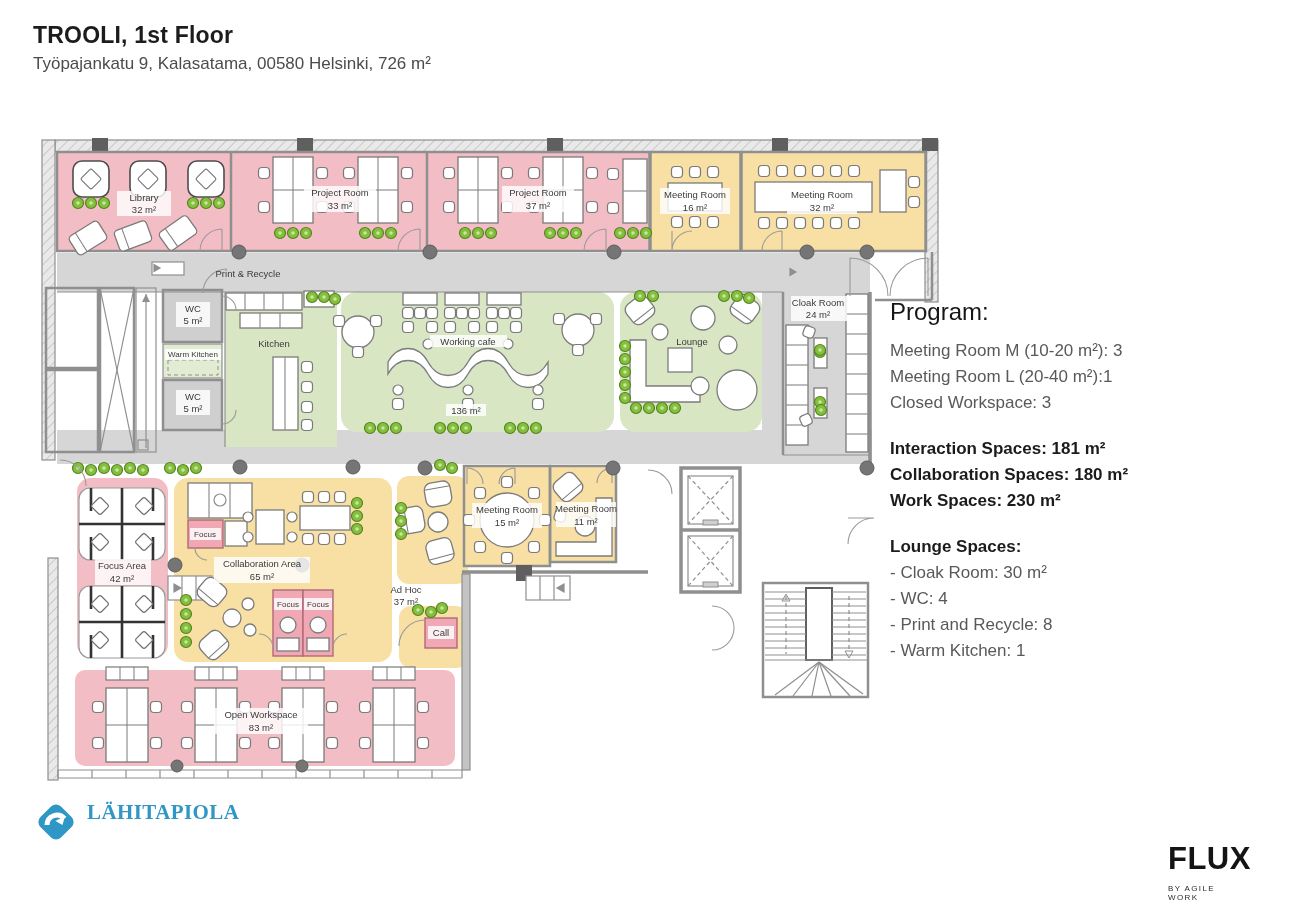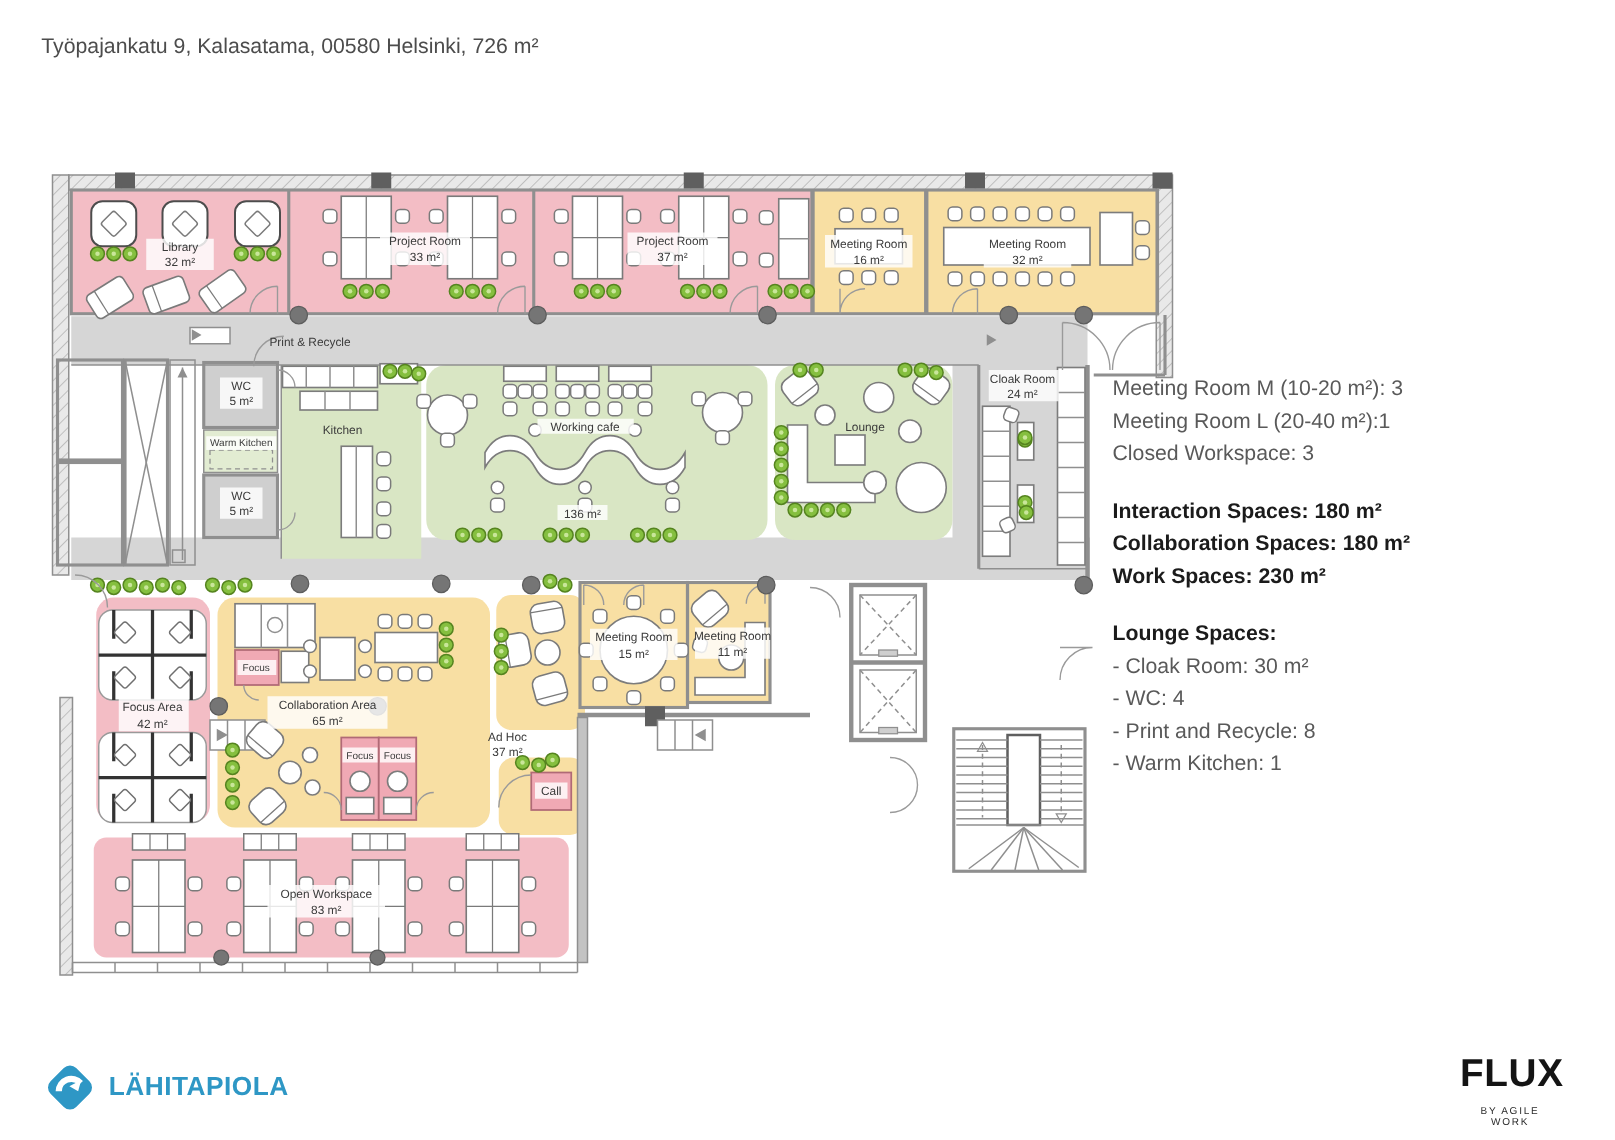--- a/index.html
+++ b/index.html
@@ -10,23 +10,23 @@
   .hdr{position:absolute;left:33px;top:22px;}
   .hdr-title{font-size:23px;font-weight:600;color:#1c1c1c;letter-spacing:.2px;}
   .hdr-sub{font-size:17px;color:#4c4c4c;margin-top:5px;}
   
   .program{position:absolute;left:890px;top:298px;width:400px;}
   .p-heading{font-size:24px;color:#161616;font-weight:500;margin-bottom:12px;}
   .p-line{font-size:17px;line-height:26px;color:#595959;}
   .p-line.bold{color:#1b1b1b;font-weight:600;}
   .p-gap{height:20px;}
   
-  .lahi{position:absolute;left:34px;top:848px;display:flex;align-items:center;gap:9px;}
+  .lahi{position:absolute;left:34px;top:800px;display:flex;gap:9px;font-family:Liberation Serif, serif;}
   .lahi-text{font-size:21px;font-weight:700;color:#2e97c5;letter-spacing:.4px;}
-  .flux{position:absolute;left:1168px;top:844px;width:80px;text-align:center;}
+  .flux{position:absolute;left:1168px;top:844px;width:80px;text-align:left;}
   .flux-main{font-size:31px;font-weight:800;color:#141414;letter-spacing:.5px;line-height:30px;}
   .flux-sub{font-size:8px;font-weight:500;color:#2b2b2b;letter-spacing:1.4px;margin-top:10px;}
   
   .wall{stroke:#8f8f8f;stroke-width:2.5;fill:none}
   .wall3{stroke:#8f8f8f;stroke-width:3.5;fill:none}
   .thin{stroke:#8f8f8f;stroke-width:1.2;fill:none}
   .furn{fill:#fff;stroke:#7c7c7c;stroke-width:1.3}
   .door{stroke:#9a9a9a;stroke-width:1.1;fill:none}
   .col{fill:#757575;stroke:#5d5d5d;stroke-width:1}
   .lbl{font:9.5px "Liberation Sans",sans-serif;fill:#3a3a3a;text-anchor:middle}
@@ -652,29 +652,31 @@
   <text class="lbl" x="586" y="512">Meeting Room</text>
   <text class="lbl" x="586" y="525">11 m²</text>
 
   <rect class="lblbox" x="214" y="708" width="94" height="26"></rect>
   <text class="lbl" x="261" y="718">Open Workspace</text>
   <text class="lbl" x="261" y="731">83 m²</text>
 </g>
 </svg>
 
 <div class="hdr">
+  <div class="hdr-title">TROOLI, 1st Floor</div>
   <div class="hdr-sub">Työpajankatu 9, Kalasatama, 00580 Helsinki, 726 m²</div>
 </div>
 
 <div class="program">
+  <div class="p-heading">Program:</div>
   <div class="p-line">Meeting Room M (10-20 m²): 3</div>
   <div class="p-line">Meeting Room L (20-40 m²):1</div>
   <div class="p-line">Closed Workspace: 3</div>
   <div class="p-gap"></div>
-  <div class="p-line bold">Interaction Spaces: 180 m²</div>
+  <div class="p-line bold">Interaction Spaces: 181 m²</div>
   <div class="p-line bold">Collaboration Spaces: 180 m²</div>
   <div class="p-line bold">Work Spaces: 230 m²</div>
   <div class="p-gap"></div>
   <div class="p-line bold">Lounge Spaces:</div>
   <div class="p-line">- Cloak Room: 30 m²</div>
   <div class="p-line">- WC: 4</div>
   <div class="p-line">- Print and Recycle: 8</div>
   <div class="p-line">- Warm Kitchen: 1</div>
 </div>
 

